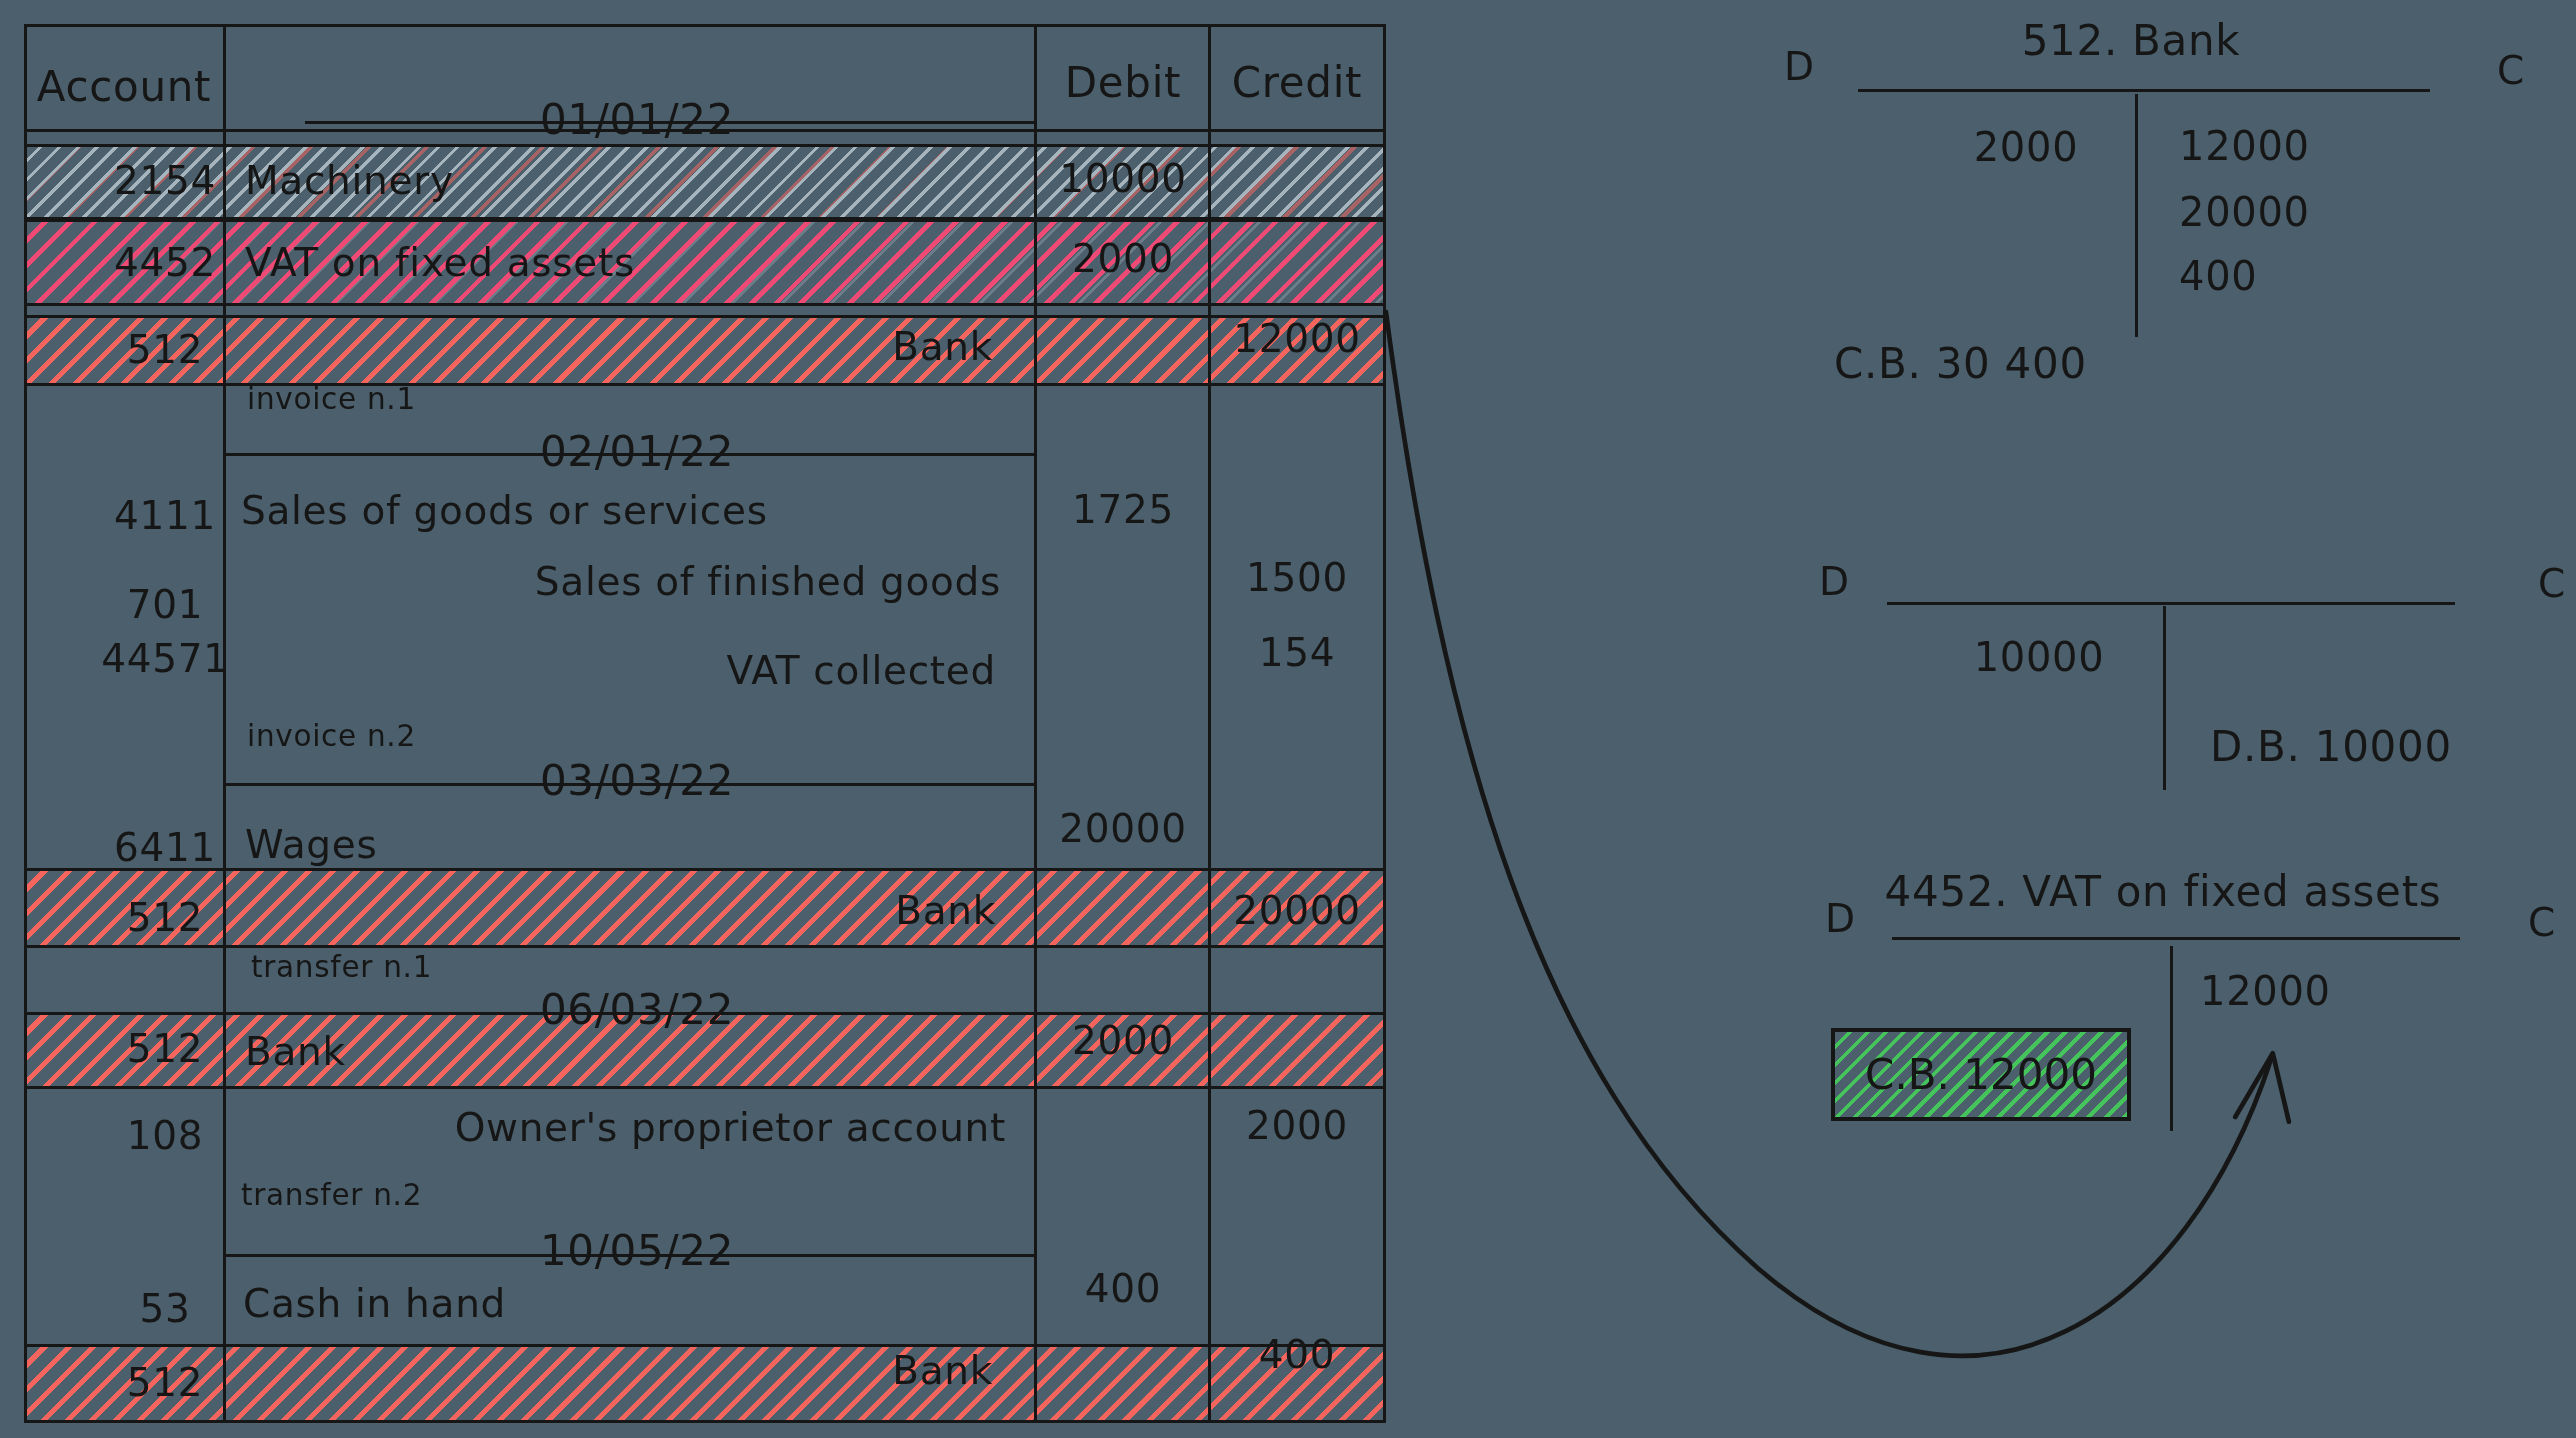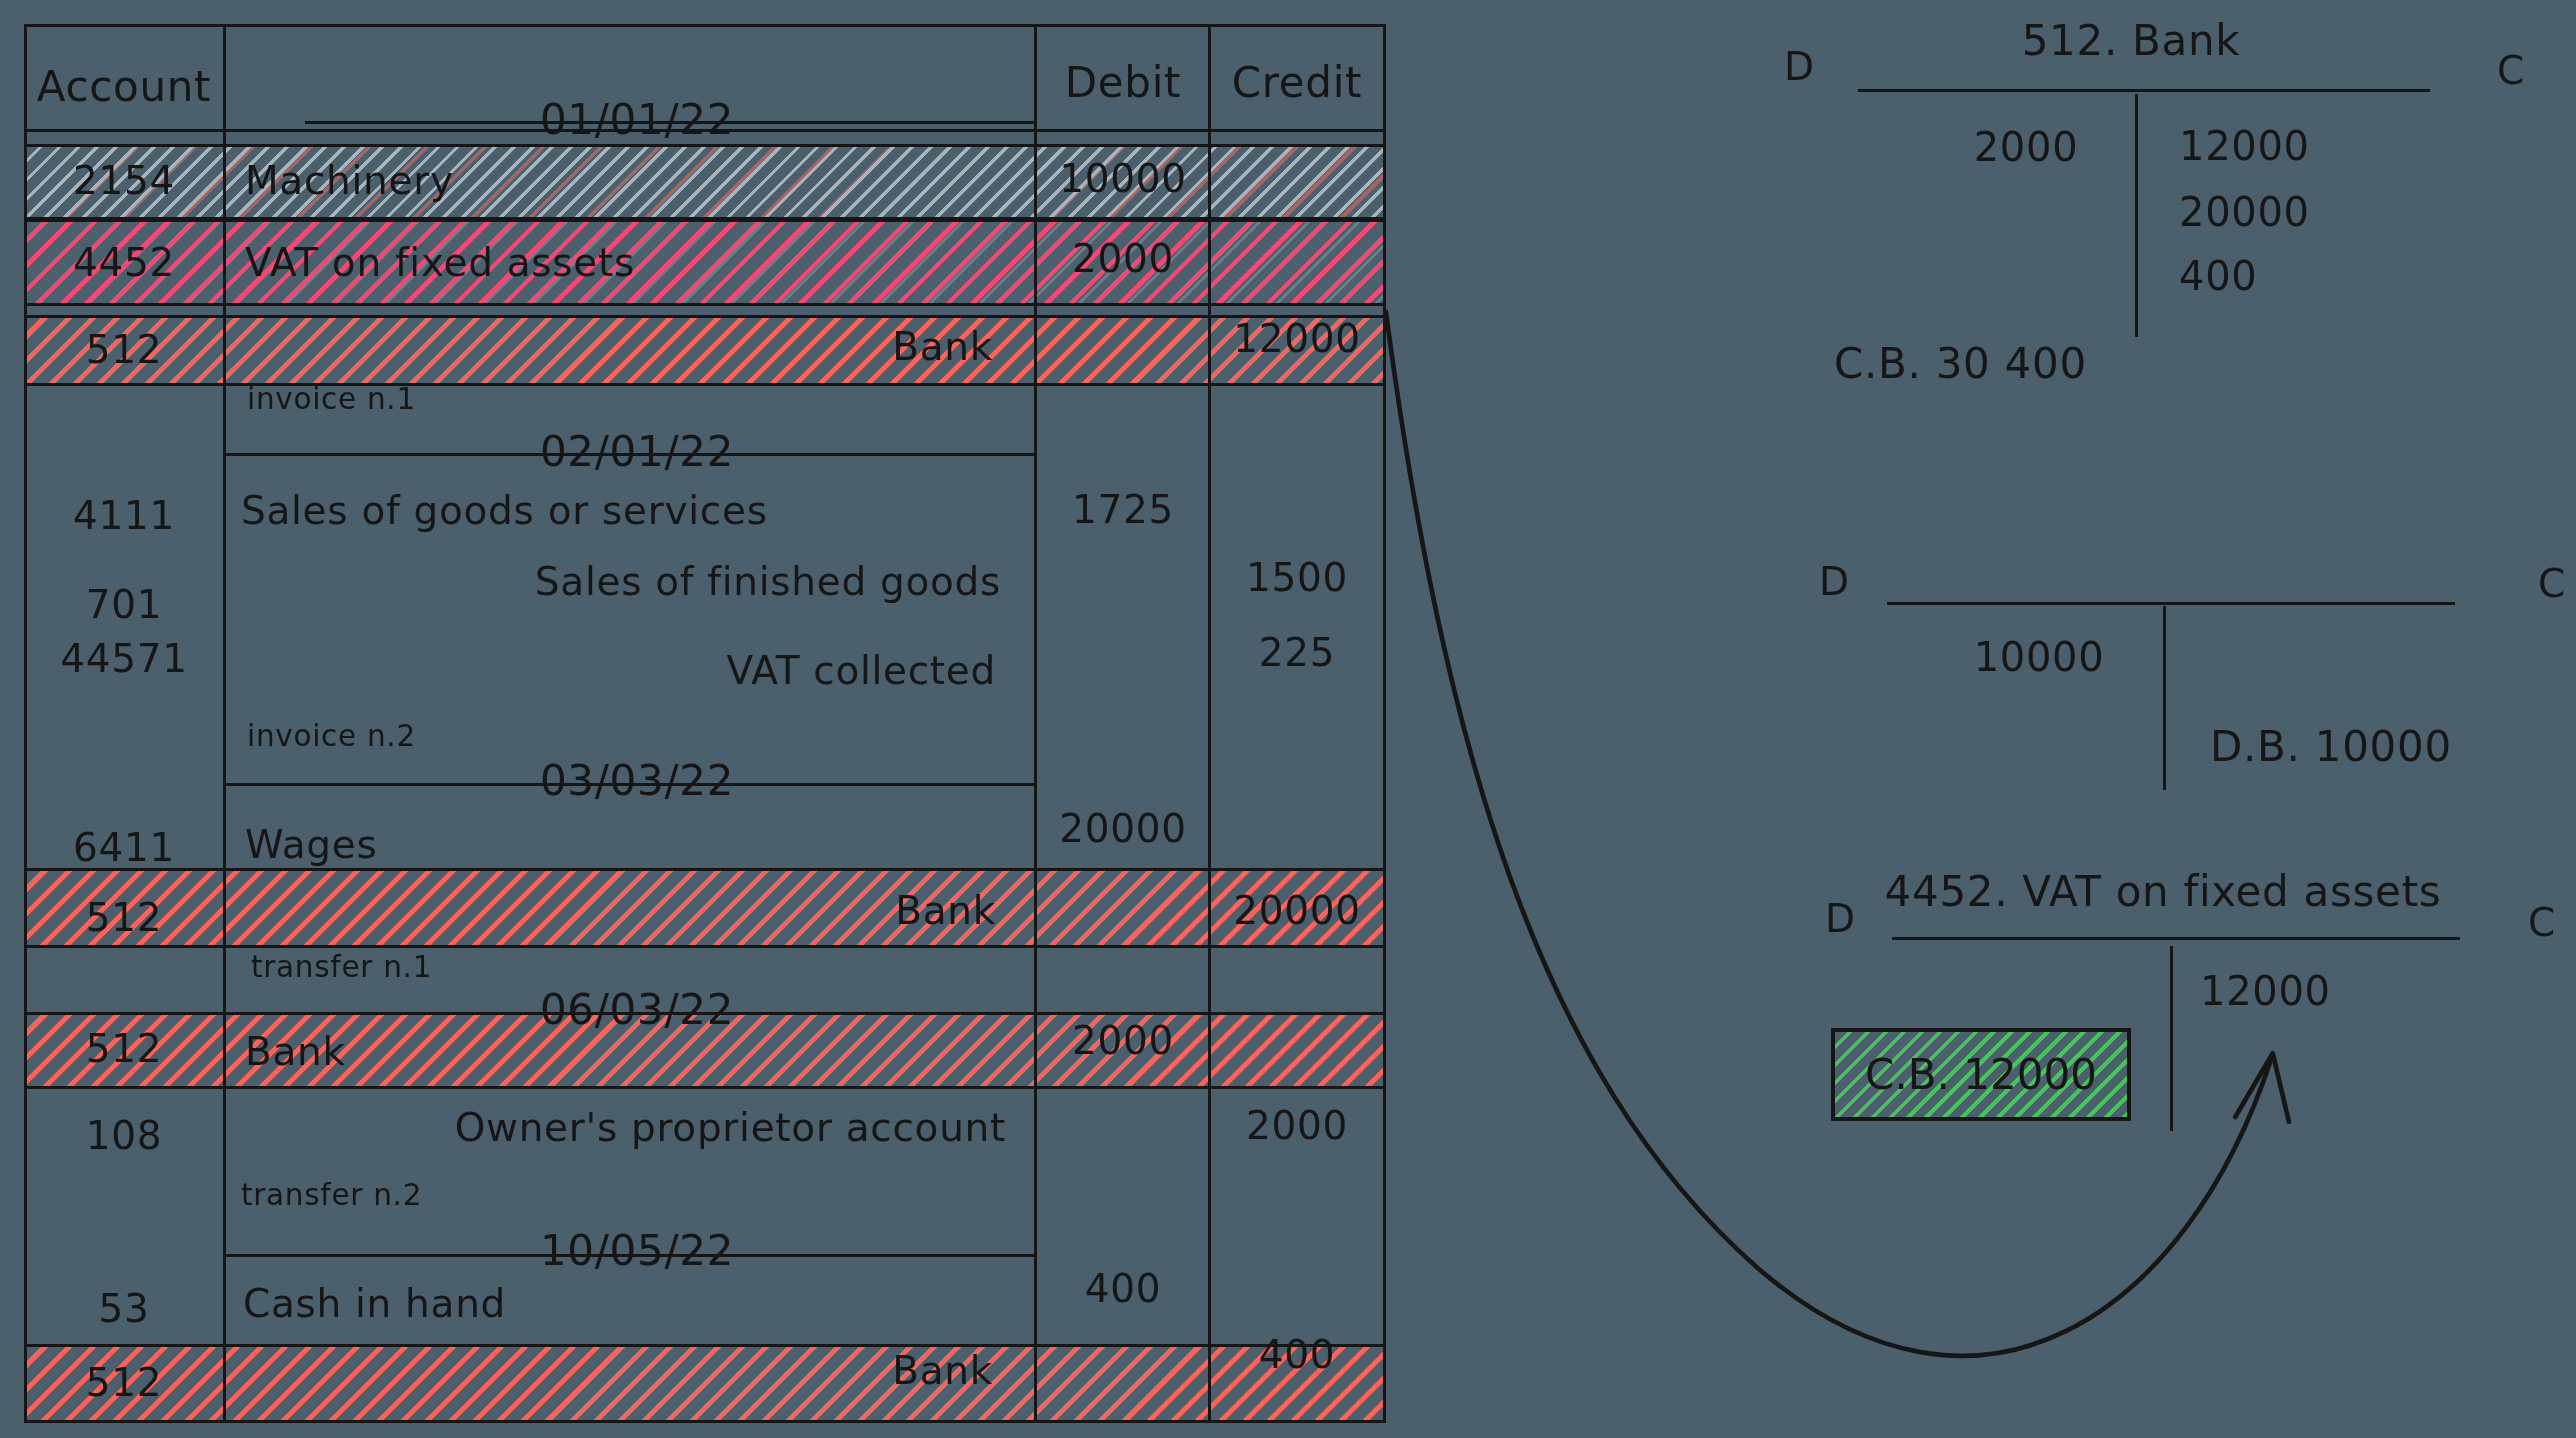--- a/index.html
+++ b/index.html
@@ -6,21 +6,21 @@
     --bg:#4b606c; --ink:#161616;
     --hatchGray:#a6b4bd; --hatchRed:#f4655e; --hatchPink:#ee4a76; --hatchGreen:#44c45a;
   }
   html,body{margin:0;padding:0;background:var(--bg);}
   .stage{position:relative;width:2576px;height:1439px;background:var(--bg);
          font-family:"DejaVu Sans",sans-serif;color:var(--ink);overflow:hidden;}
   .txt{position:absolute;white-space:nowrap;font-size:39px;line-height:1;letter-spacing:0.7px;z-index:3;}
   .hdr{font-size:42px;}
   .date{font-size:42px;width:322px;text-align:center;}
   .note{font-size:29.5px;}
-  .acct{left:23.5px;width:201px;text-align:center;}
+  .acct{left:23.5px;width:201px;text-align:center;padding-left:41px;}
   .amt-d{left:1038px;width:170px;text-align:center;}
   .amt-c{left:1212px;width:170px;text-align:center;}
   .descr{text-align:right;}
   .hline,.vline{position:absolute;background:var(--ink);z-index:2;}
   .hline{height:3.4px;}
   .vline{width:3.4px;}
   .frame{position:absolute;border:3.4px solid var(--ink);box-sizing:border-box;background:transparent;z-index:2;}
   .row{position:absolute;left:23.5px;width:1362px;border-top:3.4px solid var(--ink);border-bottom:3.4px solid var(--ink);
        box-sizing:border-box;z-index:1;}
   .hatch-gray{background-image:
@@ -84,21 +84,21 @@
   <div class="txt acct" style="top:496px;">4111</div>
   <div class="txt" style="left:241px;top:491px;">Sales of goods or services</div>
   <div class="txt amt-d" style="top:490px;">1725</div>
 
   <div class="txt acct" style="top:585px;">701</div>
   <div class="txt descr" style="right:1575px;top:562px;">Sales of finished goods</div>
   <div class="txt amt-c" style="top:558px;">1500</div>
 
   <div class="txt acct" style="top:639px;">44571</div>
   <div class="txt descr" style="right:1580px;top:651px;margin-left:44px;">VAT collected</div>
-  <div class="txt amt-c" style="top:633px;">225</div>
+  <div class="txt amt-c" style="top:633px;">154</div>
 
   <div class="txt note" style="left:247px;top:722px;">invoice n.2</div>
 
   <div class="hline" style="left:225px;top:783px;width:810px;"></div>
   <div class="txt date" style="left:476px;top:760px;">03/03/22</div>
 
   <div class="txt acct" style="top:828px;">6411</div>
   <div class="txt" style="left:245px;top:825px;">Wages</div>
   <div class="txt amt-d" style="top:809px;">20000</div>
 

